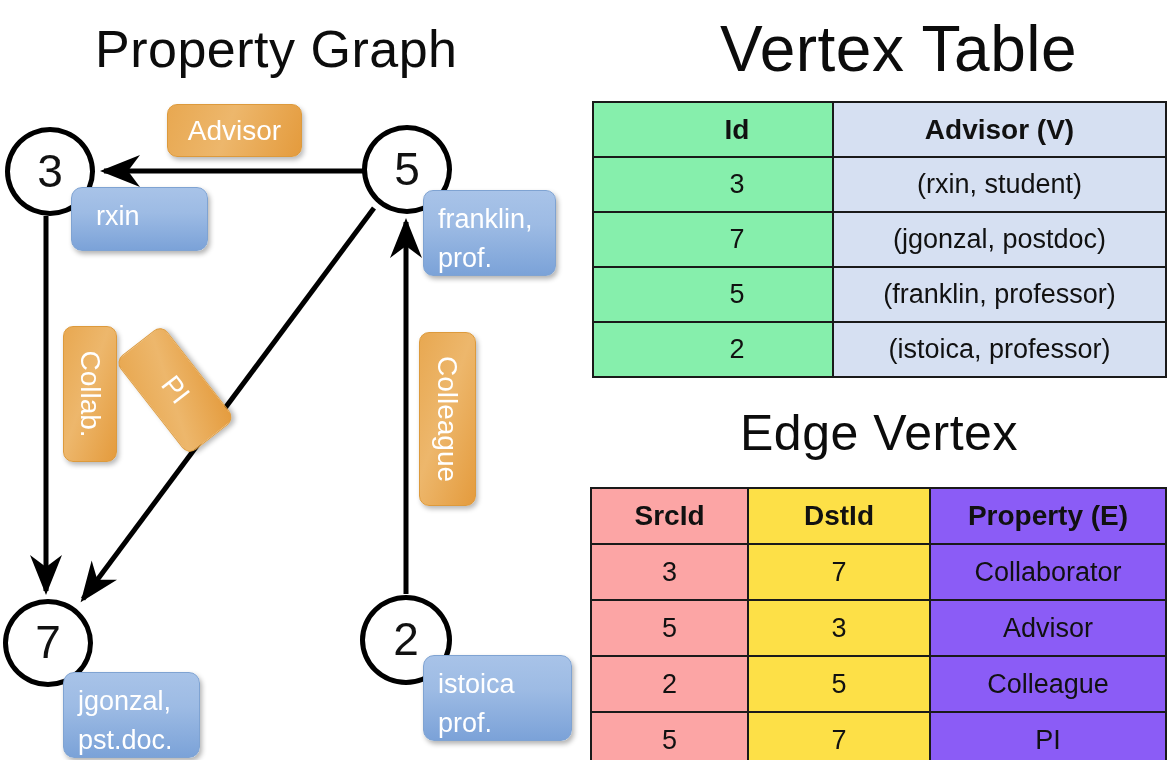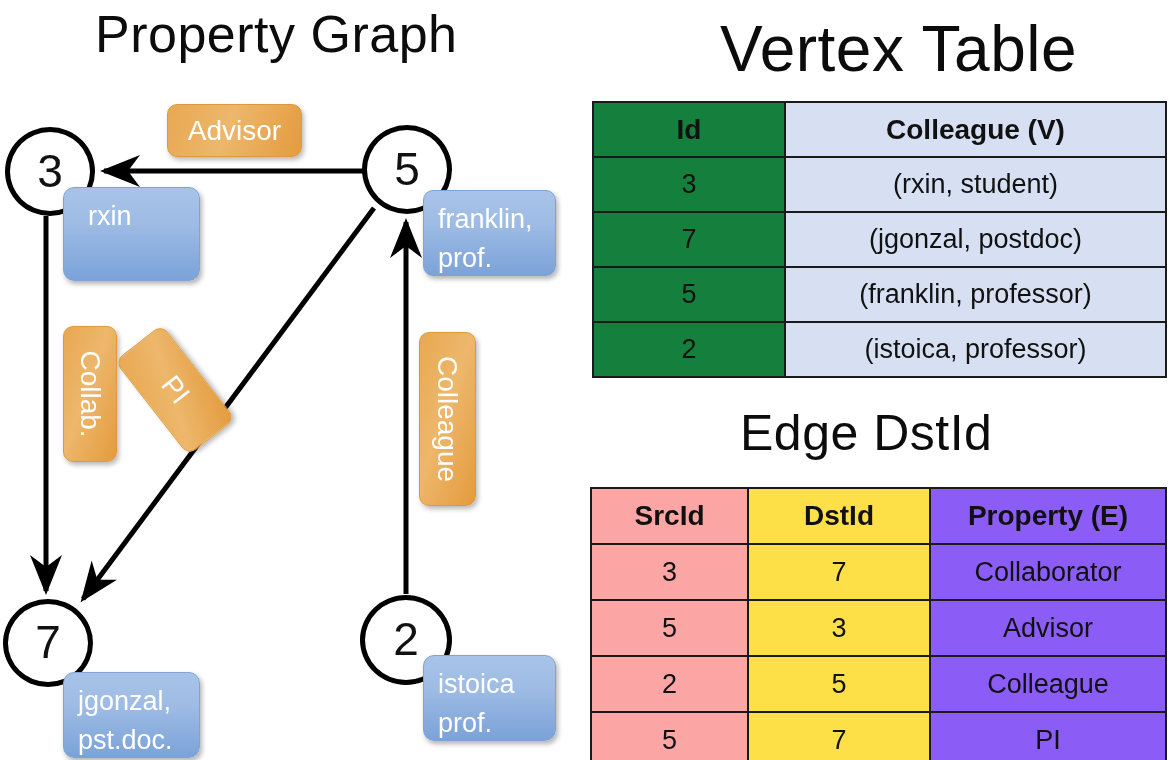--- a/index.html
+++ b/index.html
@@ -2,21 +2,21 @@
 <html><head>
 <meta charset="utf-8">
 <style>
   html,body{margin:0;padding:0;background:#ffffff;}
   body{width:1170px;height:760px;position:relative;overflow:hidden;
        font-family:"Liberation Sans", sans-serif;color:#000;}
 
   
   .title{position:absolute;font-weight:400;color:#0c0c0c;white-space:nowrap;
          font-family:"Liberation Sans", sans-serif;letter-spacing:.5px;}
-  #t-graph{left:95px;top:4px;font-size:52px;}
+  #t-graph{left:95px;top:19px;font-size:52px;}
   #t-vertex{left:720px;top:12px;font-size:64px;}
   #t-edge{left:740px;top:404px;font-size:50px;}
 
   
   #graph{position:absolute;left:0;top:0;width:585px;height:760px;}
   #edges{position:absolute;left:0;top:0;width:585px;height:760px;}
 
   
   .node{position:absolute;border:5px solid #000;border-radius:50%;
         background:#fff;box-sizing:border-box;display:flex;
@@ -28,24 +28,24 @@
   #n2{left:360px;top:595px;width:92px;height:90px;}
   .node span{position:relative;top:-1px;}
 
   
   .pbox{position:absolute;border-radius:11px;box-sizing:border-box;
         background:linear-gradient(180deg,#a8c3e8 0%,#9dbbe4 40%,#7ba2d8 100%);
         border:1px solid #7fa3d2;
         box-shadow:2px 3px 5px rgba(0,0,0,.30);
         color:#ffffff;font-size:27px;line-height:1.45;
         padding:9px 0 0 14px;z-index:8;}
-  #b-rxin{left:63px;top:187px;width:137px;height:94px;padding-left:24px;}
+  #b-rxin{left:71px;top:187px;width:137px;height:64px;padding-left:24px;}
   #b-frank{left:423px;top:190px;width:133px;height:86px;border-radius:10px;}
   #b-jgon{left:63px;top:672px;width:137px;height:86px;}
-  #b-isto{left:423px;top:655px;width:133px;height:86px;}
+  #b-isto{left:423px;top:655px;width:149px;height:86px;}
   .pbox div{white-space:nowrap;}
 
   
   .obox{position:absolute;border-radius:10px;box-sizing:border-box;
         background:linear-gradient(110deg,#e8a851 0%,#edb76c 45%,#e49b3d 100%);
         border:1px solid #dd9a3c;
         box-shadow:2px 3px 5px rgba(0,0,0,.28);
         color:#ffffff;display:flex;align-items:center;justify-content:center;
         font-size:28px;z-index:7;}
   #o-advisor{left:167px;top:104px;width:135px;height:53px;}
@@ -56,33 +56,33 @@
   #o-pi{left:145px;top:330px;width:60px;height:120px;
         transform:rotate(-38deg);}
   #o-pi span{transform:rotate(90deg);white-space:nowrap;}
 
   
   table{position:absolute;border-collapse:collapse;table-layout:fixed;}
   table td,table th{border:2px solid #1a1a1a;text-align:center;
                     font-weight:400;font-size:27px;color:#111;padding:0;}
   .hdr{font-weight:700;font-size:28px;}
   #vertex-table{left:592px;top:101px;width:575px;}
-  #vertex-table .c-id{width:190px;background:#15803d;height:53px;}
+  #vertex-table .c-id{width:190px;background:#86efac;height:53px;padding-left:48px;}
   #vertex-table .c-prop{background:#d6e0f2;height:53px;}
   #edge-table{left:590px;top:487px;width:577px;}
   #edge-table .c-src{width:155px;background:#fca5a5;height:54px;}
   #edge-table .c-dst{width:180px;background:#fde047;height:54px;}
   #edge-table .c-eprop{background:#8b5cf6;height:54px;}
 </style>
 </head>
 <body>
 
 <div class="title" id="t-graph">Property Graph</div>
 <div class="title" id="t-vertex">Vertex Table</div>
-<div class="title" id="t-edge">Edge DstId</div>
+<div class="title" id="t-edge">Edge Vertex</div>
 
 <div id="graph">
 
   <svg id="edges" viewBox="0 0 585 760">
     <defs>
       <marker id="ah" markerWidth="9" markerHeight="9" refX="7.2" refY="3.2" orient="auto" markerUnits="strokeWidth">
         <path d="M0,0 L8,3.2 L0,6.4 L2.4,3.2 Z" fill="#000"></path>
       </marker>
     </defs>
 
@@ -135,21 +135,21 @@
     </div>
   <div class="obox" id="o-colleague">
       <span>Colleague</span>
     </div>
 </div>
 
 <table id="vertex-table">
   <tbody>
       <tr>
     <td class="c-id hdr">Id</td>
-    <td class="c-prop hdr">Colleague (V)</td>
+    <td class="c-prop hdr">Advisor (V)</td>
   </tr>
   <tr>
     <td class="c-id">3</td>
     <td class="c-prop">(rxin, student)</td>
   </tr>
   <tr>
     <td class="c-id">7</td>
     <td class="c-prop">(jgonzal, postdoc)</td>
   </tr>
   <tr>

